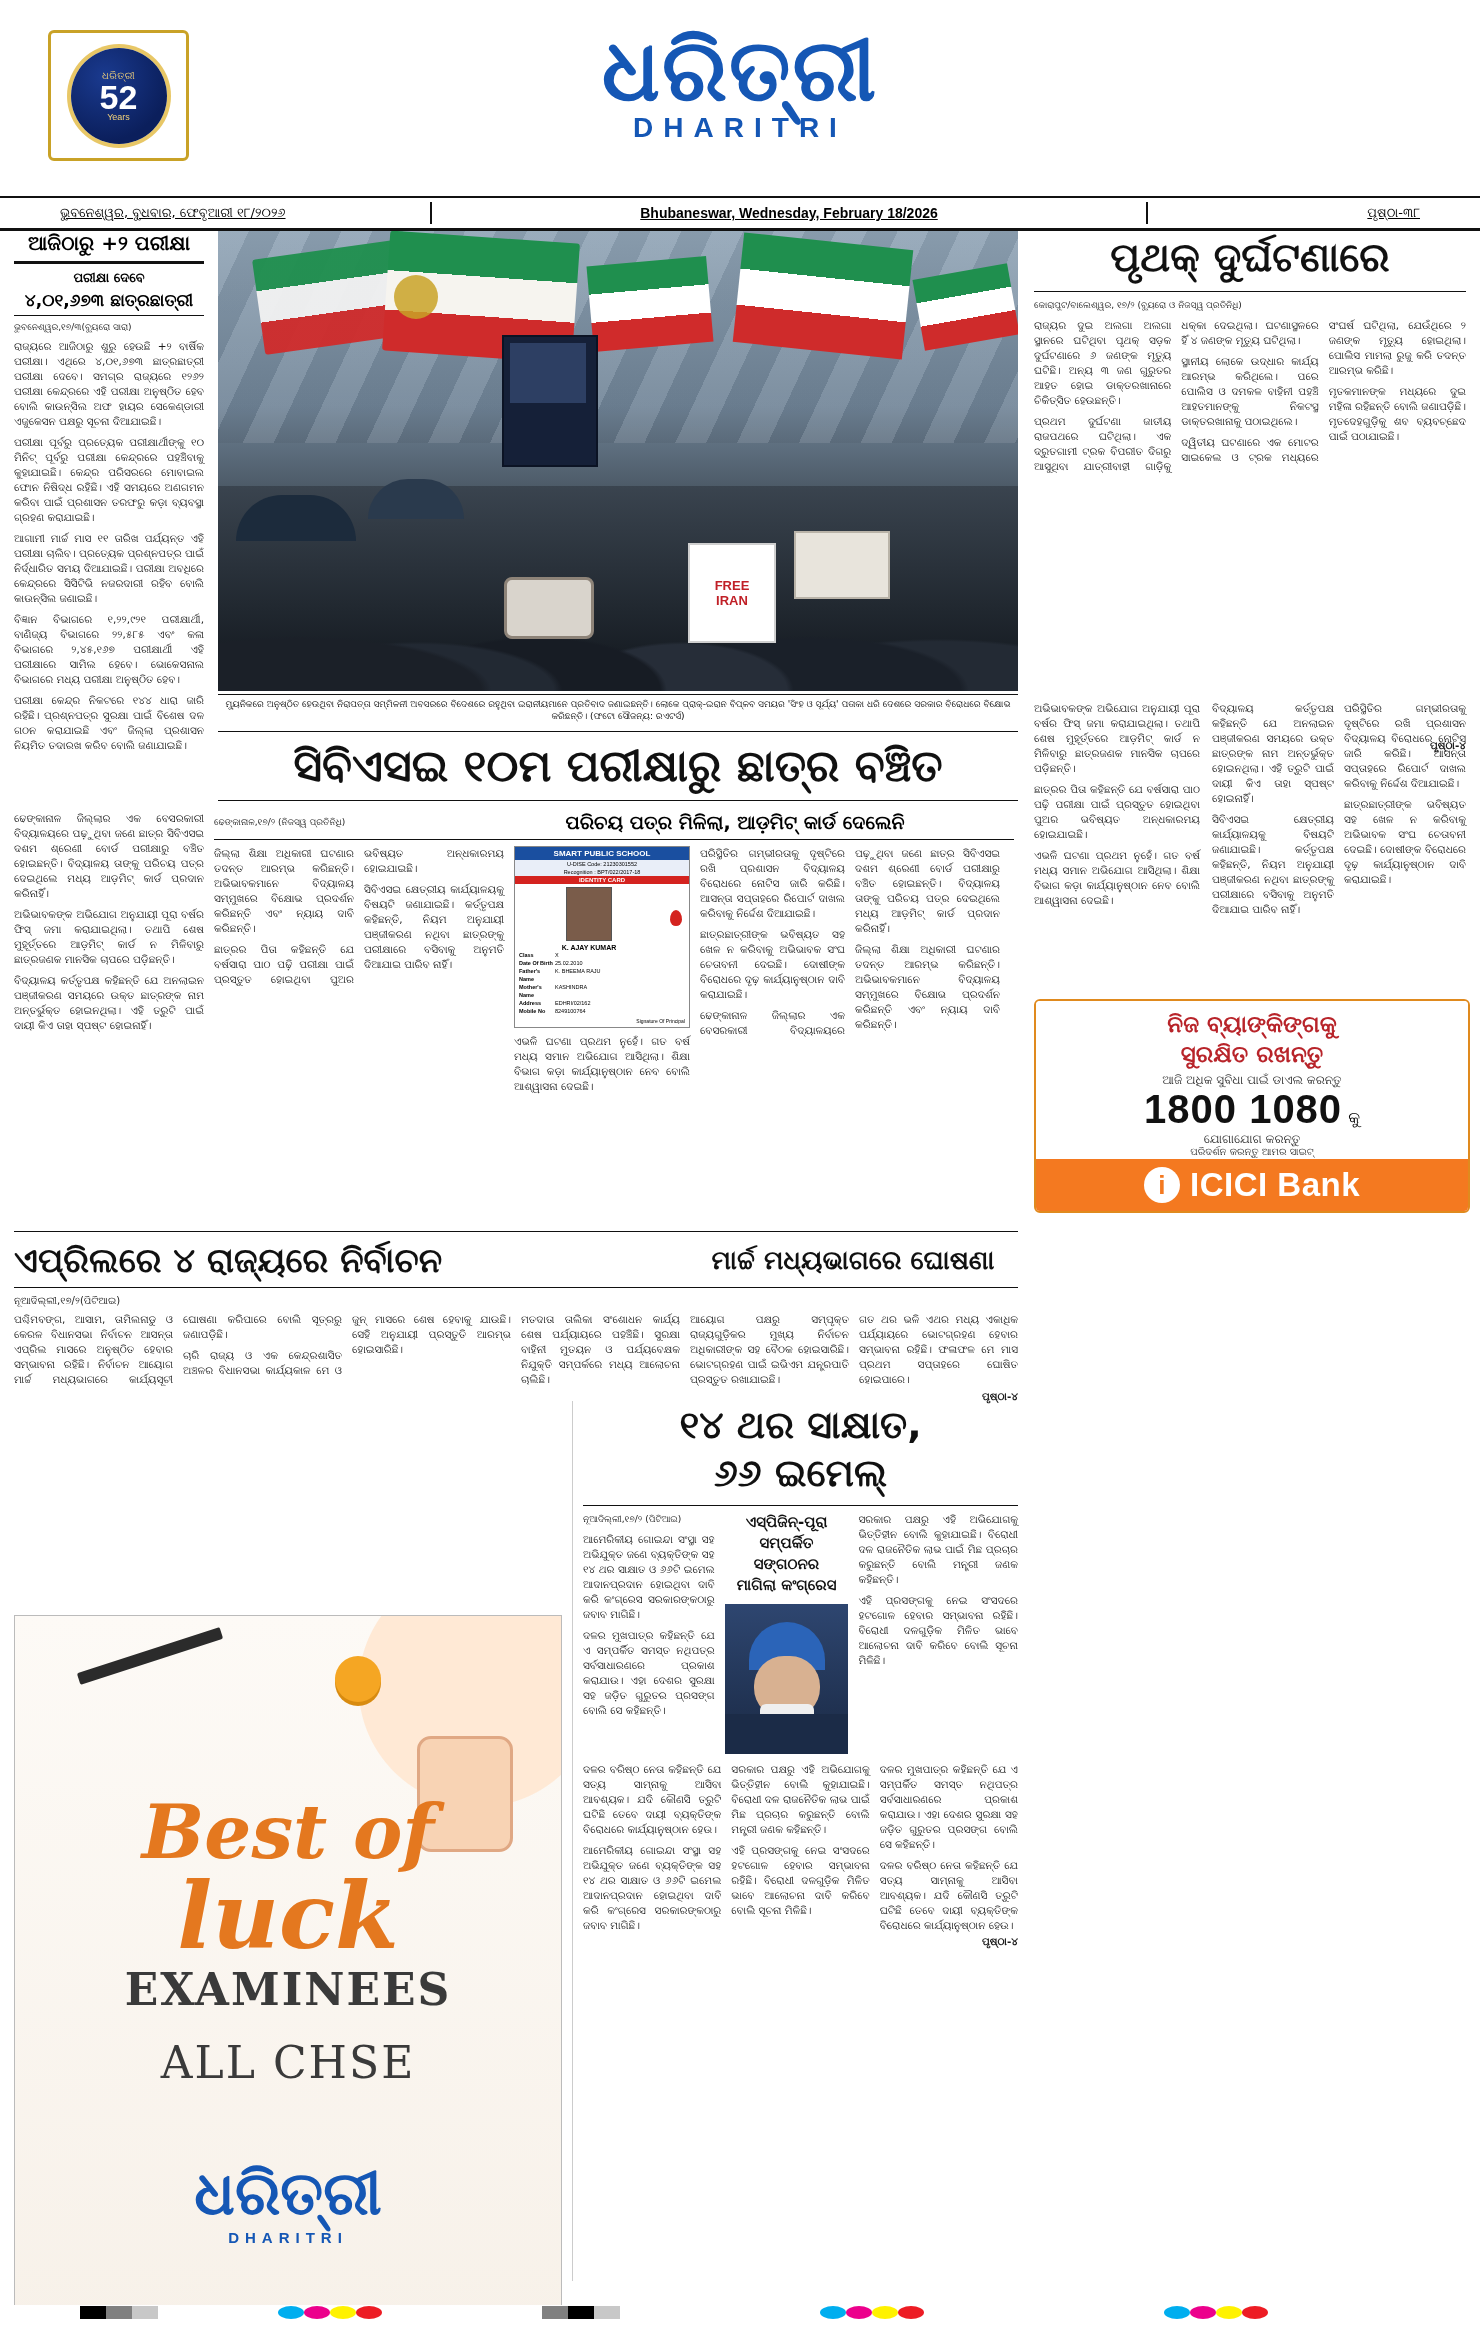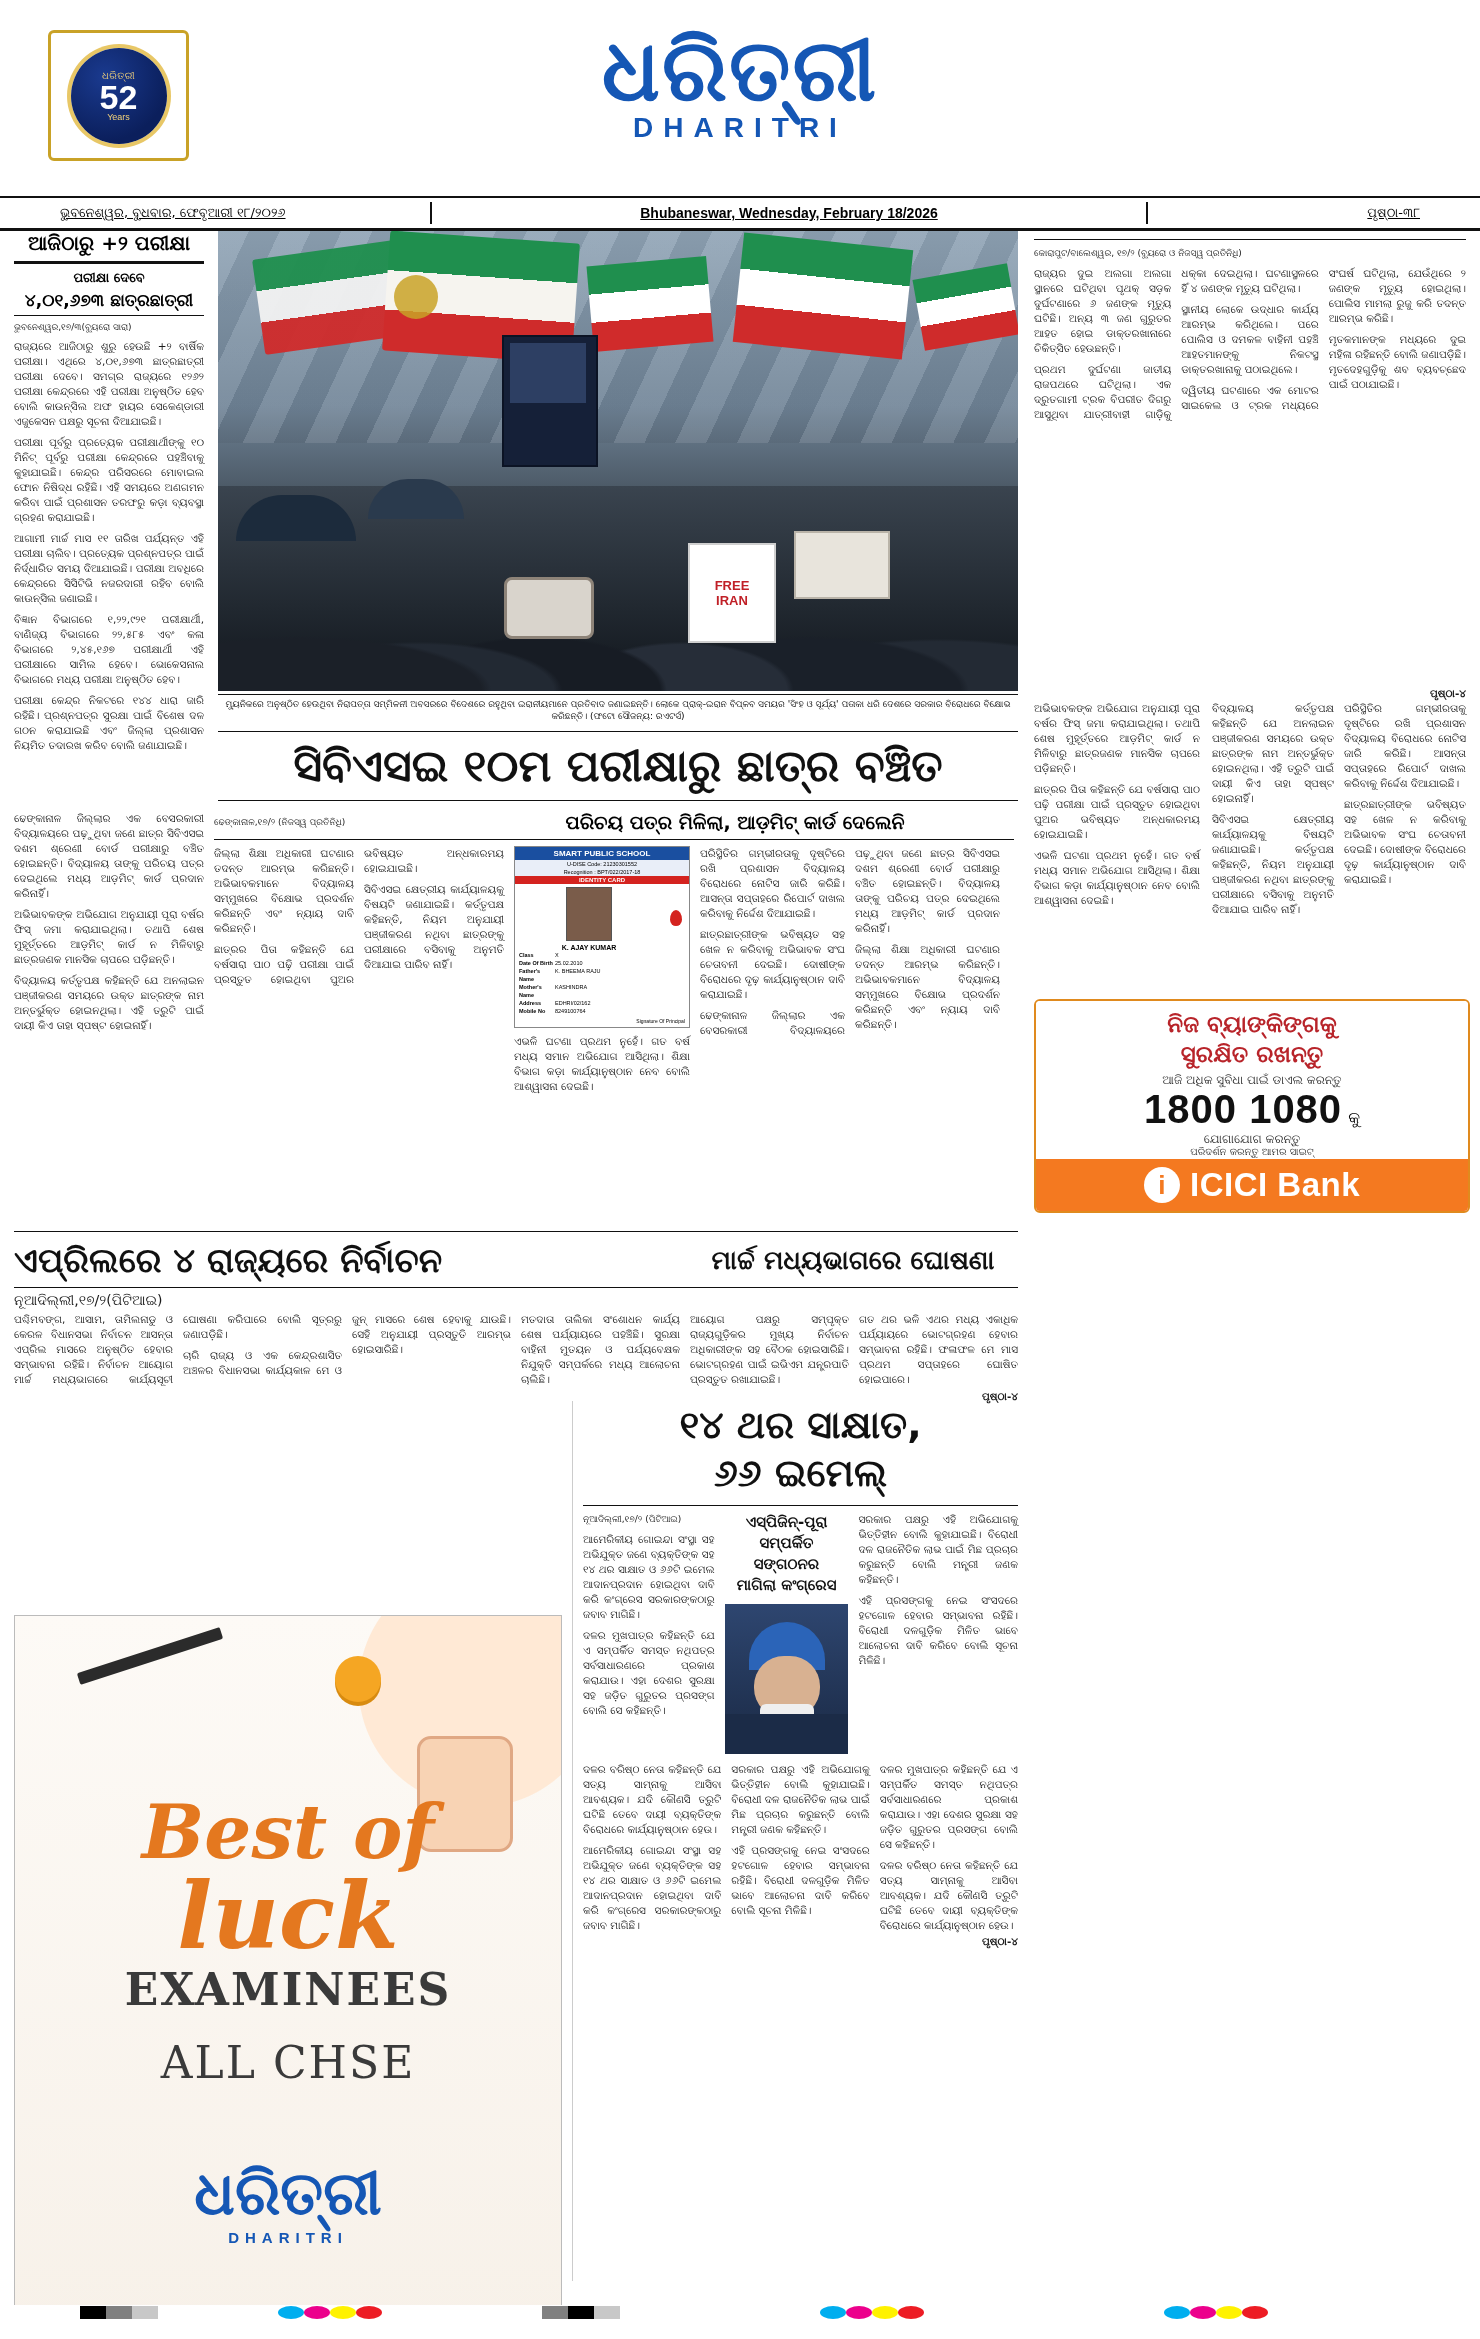--- a/index.html
+++ b/index.html
@@ -181,20 +181,21 @@
           <span style="font-size:13px;font-weight:bold;color:#c02027;">FREE</span>
           <span style="font-size:13px;font-weight:bold;color:#c02027;">IRAN</span>
         </div>
         <div style="position:absolute;left:576px;bottom:92px;width:92px;height:64px;background:#e8e4dc;border:2px solid #b9b3a8;"></div>
       </div>
       <div class="thin" style="margin-top:3px;"></div>
       <div class="caption od">ମ୍ୟୁନିକରେ ଅନୁଷ୍ଠିତ ହେଉଥିବା ନିରାପତ୍ତା ସମ୍ମିଳନୀ ଅବସରରେ ବିଦେଶରେ ରହୁଥିବା ଇରାନୀୟମାନେ ପ୍ରତିବାଦ ଜଣାଇଛନ୍ତି। ଲୋକେ ପ୍ରାକ୍-ଇରାନ ବିପ୍ଳବ ସମୟର 'ସିଂହ ଓ ସୂର୍ଯ୍ୟ' ପତାକା ଧରି ଦେଶରେ ସରକାର ବିରୋଧରେ ବିକ୍ଷୋଭ କରିଛନ୍ତି। (ଫଟୋ ସୌଜନ୍ୟ: ରଏଟର୍ସ)</div>
     </div>
 
     <div class="frame" style="left:1034px;top:0;width:432px;">
+      <div class="bigheadline" style="font-size:40px;line-height:52px;">ପୃଥକ୍ ଦୁର୍ଘଟଣାରେ</div>
       <div class="thin" style="margin:8px 0 6px;"></div>
       <div class="body-col" style="font-size:9px;">କୋରାପୁଟ/ବାଲେଶ୍ୱର, ୧୭/୨ (ବ୍ୟୁରୋ ଓ ନିଜସ୍ୱ ପ୍ରତିନିଧି)</div>
       <div class="body-col cols3" style="margin-top:5px;height:420px;">
         <p>ରାଜ୍ୟର ଦୁଇ ଅଲଗା ଅଲଗା ସ୍ଥାନରେ ଘଟିଥିବା ପୃଥକ୍ ସଡ଼କ ଦୁର୍ଘଟଣାରେ ୬ ଜଣଙ୍କ ମୃତ୍ୟୁ ଘଟିଛି। ଅନ୍ୟ ୩ ଜଣ ଗୁରୁତର ଆହତ ହୋଇ ଡାକ୍ତରଖାନାରେ ଚିକିତ୍ସିତ ହେଉଛନ୍ତି।</p>
         <p>ପ୍ରଥମ ଦୁର୍ଘଟଣା ଜାତୀୟ ରାଜପଥରେ ଘଟିଥିଲା। ଏକ ଦ୍ରୁତଗାମୀ ଟ୍ରକ ବିପରୀତ ଦିଗରୁ ଆସୁଥିବା ଯାତ୍ରୀବାହୀ ଗାଡ଼ିକୁ ଧକ୍କା ଦେଇଥିଲା। ଘଟଣାସ୍ଥଳରେ ହିଁ ୪ ଜଣଙ୍କ ମୃତ୍ୟୁ ଘଟିଥିଲା।</p>
         <p>ସ୍ଥାନୀୟ ଲୋକେ ଉଦ୍ଧାର କାର୍ଯ୍ୟ ଆରମ୍ଭ କରିଥିଲେ। ପରେ ପୋଲିସ ଓ ଦମକଳ ବାହିନୀ ପହଞ୍ଚି ଆହତମାନଙ୍କୁ ନିକଟସ୍ଥ ଡାକ୍ତରଖାନାକୁ ପଠାଇଥିଲେ।</p>
         <p>ଦ୍ୱିତୀୟ ଘଟଣାରେ ଏକ ମୋଟର ସାଇକେଲ ଓ ଟ୍ରକ ମଧ୍ୟରେ ସଂଘର୍ଷ ଘଟିଥିଲା, ଯେଉଁଥିରେ ୨ ଜଣଙ୍କ ମୃତ୍ୟୁ ହୋଇଥିଲା। ପୋଲିସ ମାମଲା ରୁଜୁ କରି ତଦନ୍ତ ଆରମ୍ଭ କରିଛି।</p>
         <p>ମୃତକମାନଙ୍କ ମଧ୍ୟରେ ଦୁଇ ମହିଳା ରହିଛନ୍ତି ବୋଲି ଜଣାପଡ଼ିଛି। ମୃତଦେହଗୁଡ଼ିକୁ ଶବ ବ୍ୟବଚ୍ଛେଦ ପାଇଁ ପଠାଯାଇଛି।</p>
       </div>
       <div class="body-col" style="text-align:right;font-weight:bold;">
@@ -325,21 +326,21 @@
       </div>
     </div>
 
     <div class="frame" style="left:14px;top:1000px;width:1004px;">
       <div class="thin" style="margin-bottom:6px;"></div>
       <div style="display:flex;align-items:center;">
         <div class="bigheadline" style="font-size:34px;line-height:44px;flex:1;text-align:left;">ଏପ୍ରିଲରେ ୪ ରାଜ୍ୟରେ ନିର୍ବାଚନ</div>
         <div class="hl" style="font-size:26px;width:330px;text-align:center;">ମାର୍ଚ୍ଚ ମଧ୍ୟଭାଗରେ ଘୋଷଣା</div>
       </div>
       <div class="thin" style="margin:5px 0 5px;"></div>
-      <div class="body-col" style="font-size:14px;">ନୂଆଦିଲ୍ଲୀ,୧୭/୨(ପିଟିଆଇ)</div>
+      <div class="body-col" style="font-size:10px;">ନୂଆଦିଲ୍ଲୀ,୧୭/୨(ପିଟିଆଇ)</div>
       <div class="body-col cols6" style="margin-top:4px;">
         <p>ପଶ୍ଚିମବଙ୍ଗ, ଆସାମ, ତାମିଲନାଡୁ ଓ କେରଳ ବିଧାନସଭା ନିର୍ବାଚନ ଆସନ୍ତା ଏପ୍ରିଲ ମାସରେ ଅନୁଷ୍ଠିତ ହେବାର ସମ୍ଭାବନା ରହିଛି। ନିର୍ବାଚନ ଆୟୋଗ ମାର୍ଚ୍ଚ ମଧ୍ୟଭାଗରେ କାର୍ଯ୍ୟସୂଚୀ ଘୋଷଣା କରିପାରେ ବୋଲି ସୂତ୍ରରୁ ଜଣାପଡ଼ିଛି।</p>
         <p>ଚାରି ରାଜ୍ୟ ଓ ଏକ କେନ୍ଦ୍ରଶାସିତ ଅଞ୍ଚଳର ବିଧାନସଭା କାର୍ଯ୍ୟକାଳ ମେ ଓ ଜୁନ୍ ମାସରେ ଶେଷ ହେବାକୁ ଯାଉଛି। ସେହି ଅନୁଯାୟୀ ପ୍ରସ୍ତୁତି ଆରମ୍ଭ ହୋଇସାରିଛି।</p>
         <p>ମତଦାତା ତାଲିକା ସଂଶୋଧନ କାର୍ଯ୍ୟ ଶେଷ ପର୍ଯ୍ୟାୟରେ ପହଞ୍ଚିଛି। ସୁରକ୍ଷା ବାହିନୀ ମୁତୟନ ଓ ପର୍ଯ୍ୟବେକ୍ଷକ ନିଯୁକ୍ତି ସମ୍ପର୍କରେ ମଧ୍ୟ ଆଲୋଚନା ଚାଲିଛି।</p>
         <p>ଆୟୋଗ ପକ୍ଷରୁ ସମ୍ପୃକ୍ତ ରାଜ୍ୟଗୁଡ଼ିକର ମୁଖ୍ୟ ନିର୍ବାଚନ ଅଧିକାରୀଙ୍କ ସହ ବୈଠକ ହୋଇସାରିଛି। ଭୋଟଗ୍ରହଣ ପାଇଁ ଇଭିଏମ ଯନ୍ତ୍ରପାତି ପ୍ରସ୍ତୁତ ରଖାଯାଇଛି।</p>
         <p>ଗତ ଥର ଭଳି ଏଥର ମଧ୍ୟ ଏକାଧିକ ପର୍ଯ୍ୟାୟରେ ଭୋଟଗ୍ରହଣ ହେବାର ସମ୍ଭାବନା ରହିଛି। ଫଳାଫଳ ମେ ମାସ ପ୍ରଥମ ସପ୍ତାହରେ ଘୋଷିତ ହୋଇପାରେ।</p>
       </div>
       <div class="body-col" style="text-align:right;font-weight:bold;margin-top:2px;">
         <span>ପୃଷ୍ଠା-୪</span>
       </div>

